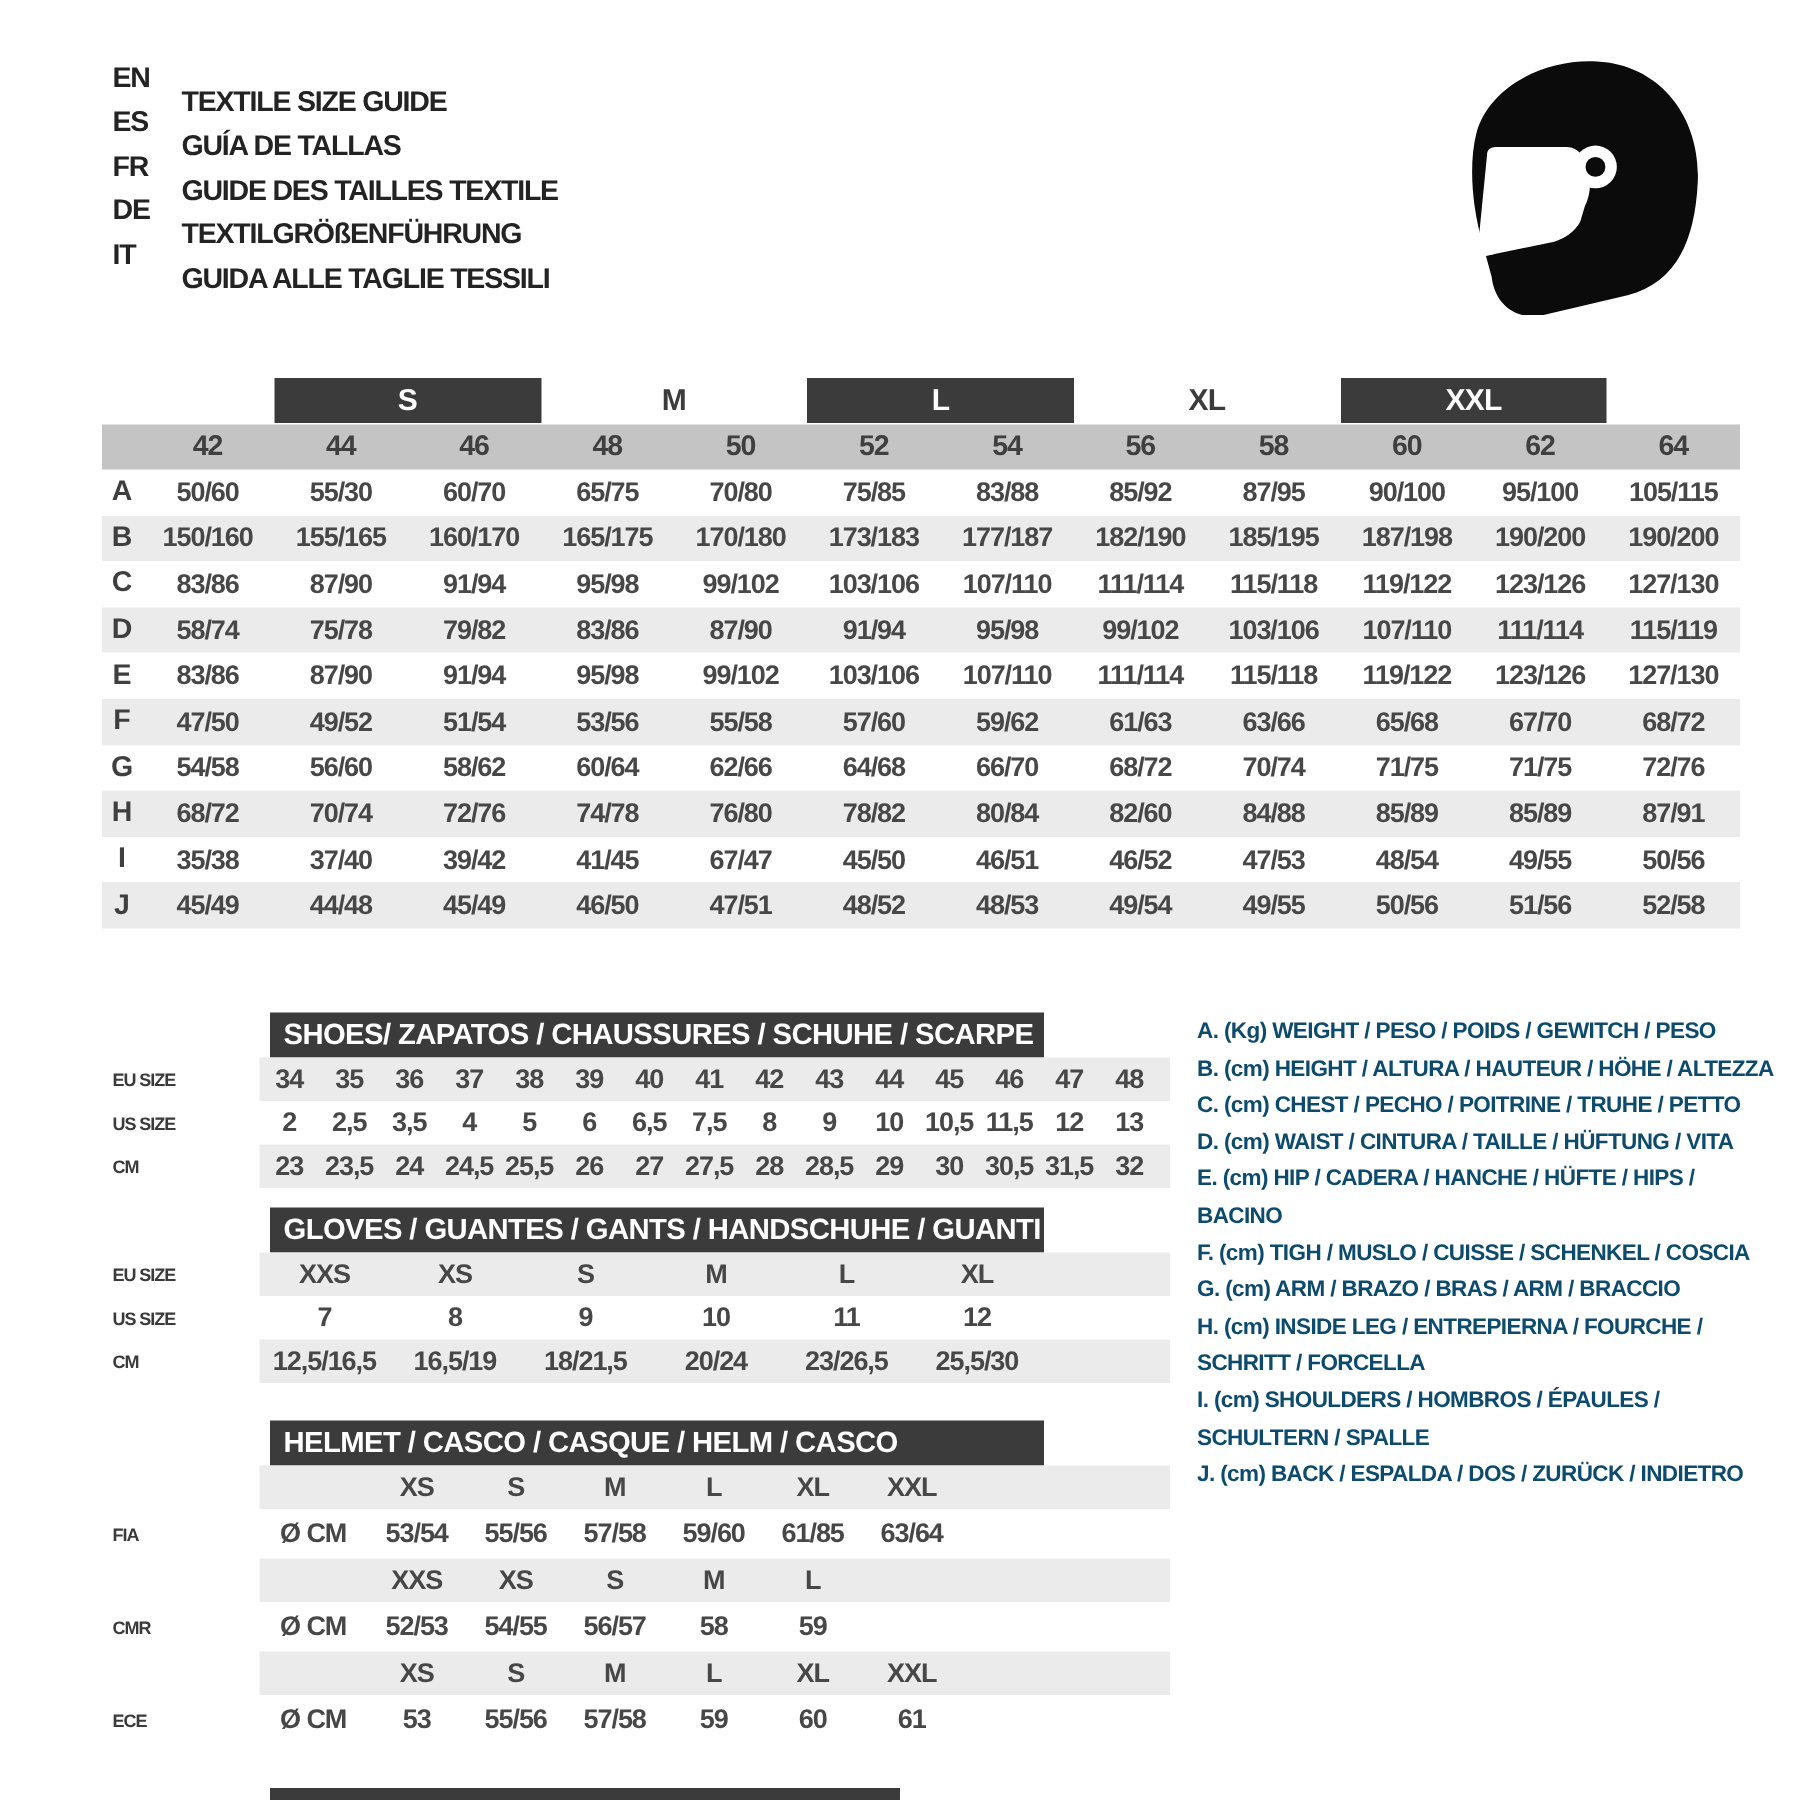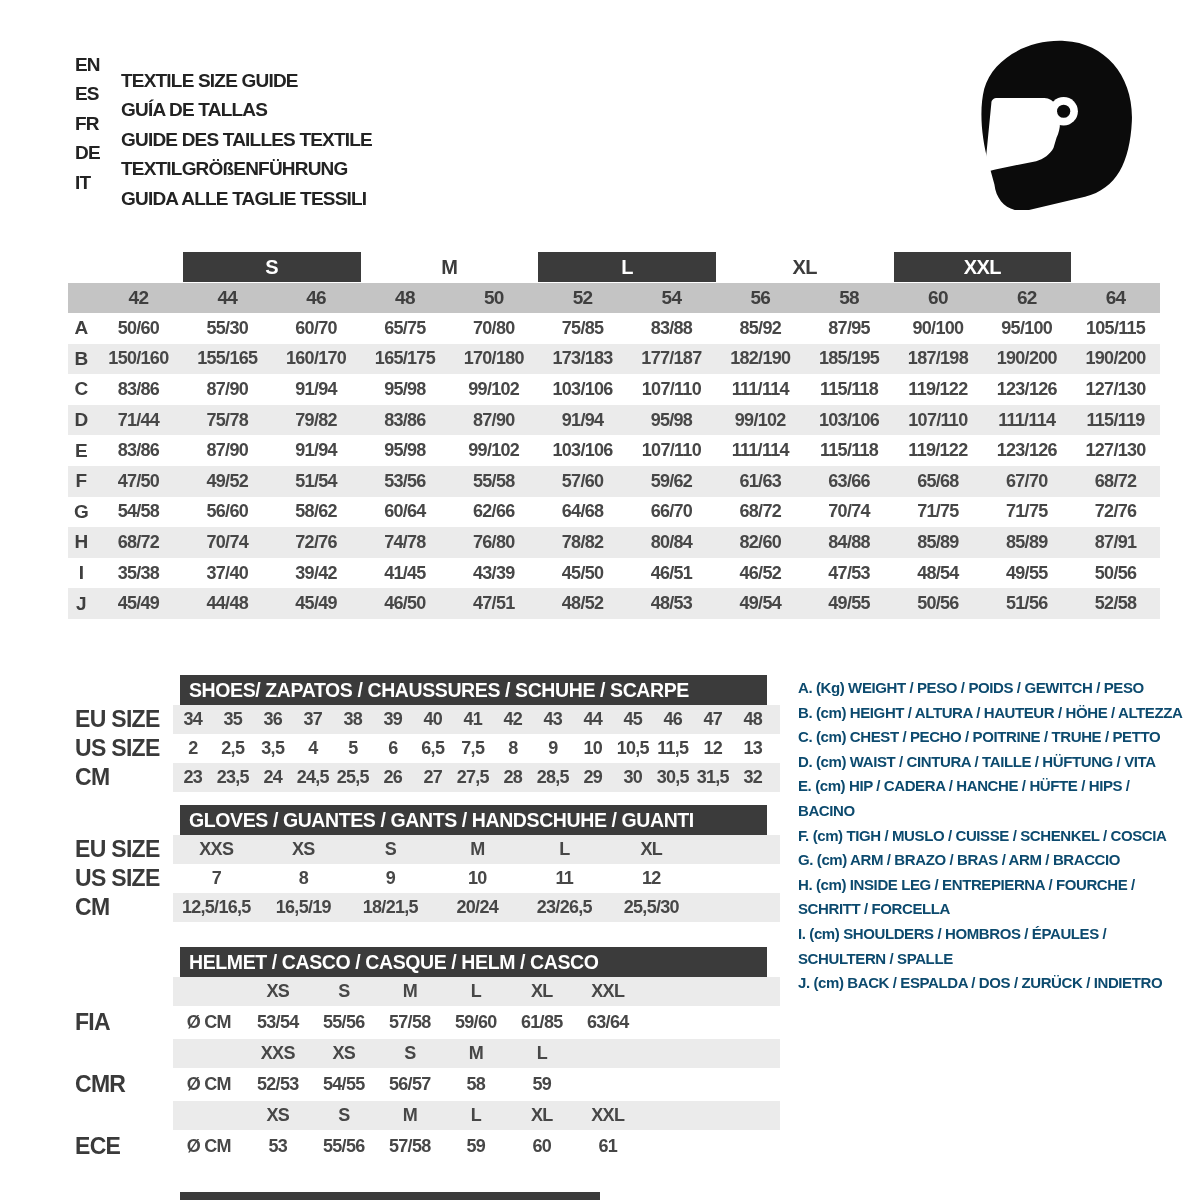--- a/index.html
+++ b/index.html
@@ -5,21 +5,21 @@
   html,body{margin:0;padding:0;}
   body{
     width:1200px;height:1200px;background:#ffffff;
     font-family:"Liberation Sans","DejaVu Sans",sans-serif;
     font-weight:700;color:#474747;
     -webkit-font-smoothing:antialiased;
   }
   .page{position:relative;width:1200px;height:1200px;overflow:hidden;background:#fff;}
 
   
-  #languages{position:absolute;left:75px;top:50px;}
+  #languages{position:absolute;left:75px;top:38px;}
   .lang-row{display:flex;height:29.5px;align-items:center;color:#232323;}
   .lang-code{width:46px;font-size:19px;letter-spacing:-0.8px;}
   .lang-title{font-size:19px;letter-spacing:-0.8px;white-space:nowrap;margin-top:32px;}
 
   
   #helmet-pict{position:absolute;left:978px;top:40px;width:155px;height:170px;}
 
   
   #main-table{position:absolute;left:68px;top:252px;width:1092px;}
   .mt-grid{display:grid;grid-template-columns:26px repeat(12,1fr);}
@@ -33,25 +33,25 @@
   .num-row .cell{font-size:19px;color:#3f3f3f;}
   .data-row{height:30.6px;}
   #size-body .data-row:nth-child(even){background:#ebebeb;}
   .letter{font-size:19px;color:#3f3f3f;}
 
   
   .sub-section{position:absolute;left:75px;width:705px;}
   #shoes{top:675px;}
   #gloves{top:805px;}
   #helmet-tables{top:947px;}
-  .bar{margin-left:105px;width:587px;height:30px;background:#3b3b3b;color:#fff;
+  .bar{margin-left:105px;width:516px;height:30px;background:#3b3b3b;color:#fff;
        display:flex;align-items:center;padding-left:9px;box-sizing:border-box;
        font-size:19.5px;letter-spacing:-0.4px;white-space:nowrap;}
   .sub-row{display:flex;}
-  .sub-label{width:105px;display:flex;align-items:center;font-size:23px;
+  .sub-label{width:105px;display:flex;align-items:center;font-size:12px;
              letter-spacing:-0.7px;color:#3a3a3a;white-space:nowrap;}
   .sub-content{width:652px;height:29px;display:grid;align-content:center;}
   .sub-content.tall{height:33px;}
   .stripe{background:#ebebeb;}
   .shoes-grid{grid-template-columns:repeat(15,40px);}
   .gloves-grid{grid-template-columns:repeat(6,87px);}
   .helmet-grid{grid-template-columns:72px repeat(6,66px);}
   .sub-content .cell{height:100%;}
 
   
@@ -163,21 +163,21 @@
           <div class="cell">103/106</div>
           <div class="cell">107/110</div>
           <div class="cell">111/114</div>
           <div class="cell">115/118</div>
           <div class="cell">119/122</div>
           <div class="cell">123/126</div>
           <div class="cell">127/130</div>
         </div>
         <div class="mt-grid data-row">
           <div class="cell letter">D</div>
-          <div class="cell">71/44</div>
+          <div class="cell">58/74</div>
           <div class="cell">75/78</div>
           <div class="cell">79/82</div>
           <div class="cell">83/86</div>
           <div class="cell">87/90</div>
           <div class="cell">91/94</div>
           <div class="cell">95/98</div>
           <div class="cell">99/102</div>
           <div class="cell">103/106</div>
           <div class="cell">107/110</div>
           <div class="cell">111/114</div>
@@ -242,21 +242,21 @@
           <div class="cell">85/89</div>
           <div class="cell">85/89</div>
           <div class="cell">87/91</div>
         </div>
         <div class="mt-grid data-row">
           <div class="cell letter">I</div>
           <div class="cell">35/38</div>
           <div class="cell">37/40</div>
           <div class="cell">39/42</div>
           <div class="cell">41/45</div>
-          <div class="cell">43/39</div>
+          <div class="cell">67/47</div>
           <div class="cell">45/50</div>
           <div class="cell">46/51</div>
           <div class="cell">46/52</div>
           <div class="cell">47/53</div>
           <div class="cell">48/54</div>
           <div class="cell">49/55</div>
           <div class="cell">50/56</div>
         </div>
         <div class="mt-grid data-row">
           <div class="cell letter">J</div>

